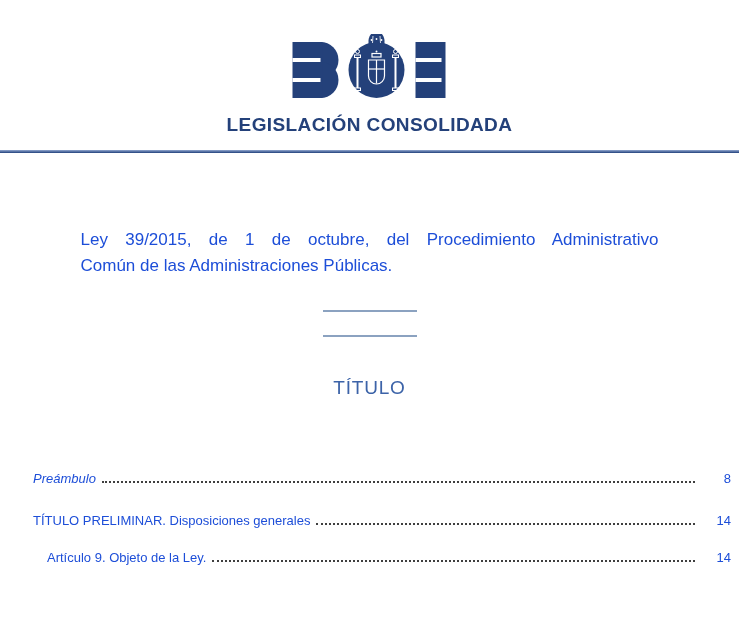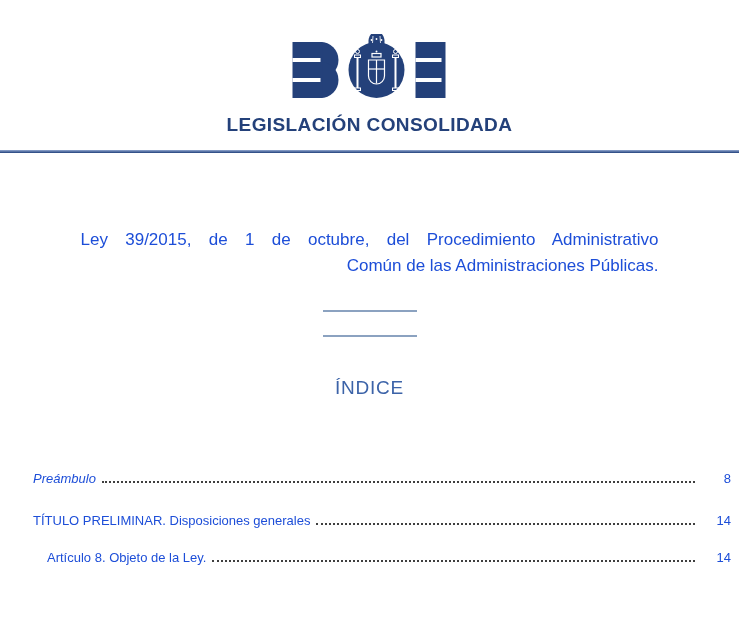--- a/index.html
+++ b/index.html
@@ -43,21 +43,21 @@
     width: 578px;
     font-size: 17px;
     color: #1d4ed8;
     line-height: 26px;
   }
   .law-title .line1 {
     text-align: justify;
     text-align-last: justify;
   }
   .law-title .line2 {
-    text-align: right;
+    text-align: left;
   }
   
   .sep {
     width: 94px;
     height: 2px;
     background: #8ba2c0;
     margin: 0 auto;
     border: none;
   }
   .sep.one { margin-top: 31px; }
@@ -168,33 +168,33 @@
   <div class="law-title">
     <div class="line1">Ley 39/2015, de 1 de octubre, del Procedimiento Administrativo</div>
     <div class="line2">Común de las Administraciones Públicas.</div>
   </div>
 
   <div class="sep one"></div>
 
 
   <div class="sep two"></div>
 
-  <div class="index-heading">ÍNDICE</div>
+  <div class="index-heading">TÍTULO</div>
 
   <div class="toc">
     <div class="toc-row r1 italic">
       <span class="label">Preámbulo</span>
       <span class="dots"></span>
       <span class="pagenum">8</span>
     </div>
     <div class="toc-row r2">
       <span class="label">TÍTULO PRELIMINAR. Disposiciones generales</span>
       <span class="dots"></span>
       <span class="pagenum">14</span>
     </div>
     <div class="toc-row r3 indent-1">
-      <span class="label">Artículo 8. Objeto de la Ley.</span>
+      <span class="label">Artículo 9. Objeto de la Ley.</span>
       <span class="dots"></span>
       <span class="pagenum">14</span>
     </div>
   </div>
 
 </div>
 
 </body></html>

